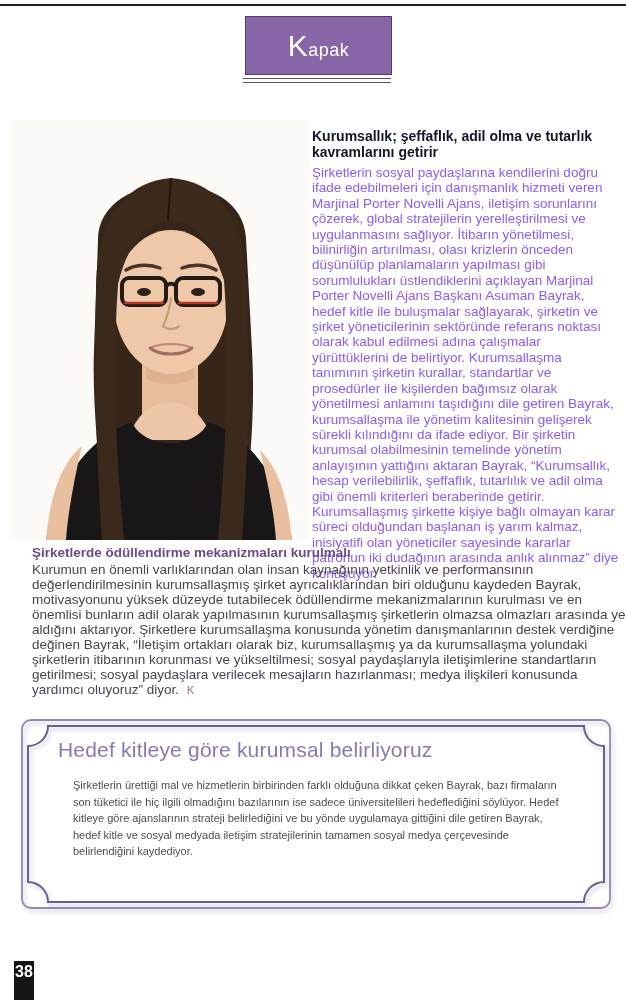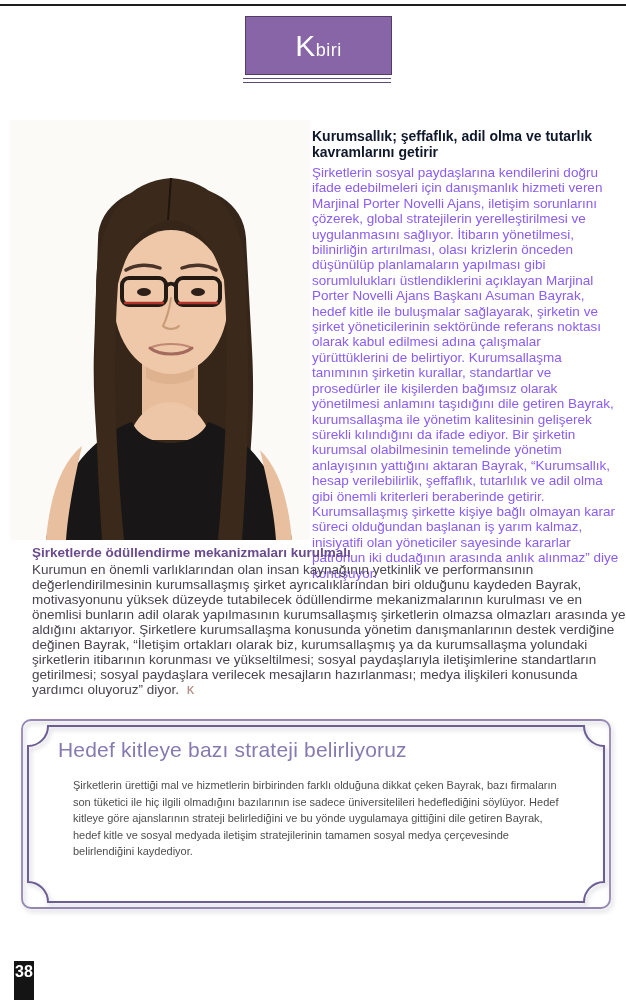--- a/index.html
+++ b/index.html
@@ -43,21 +43,21 @@
 </head>
 <body>
 
 <div class="page">
 
   <div class="top-rule"></div>
 
   <div class="kapak-tab">
     <span class="kapak-word">
         <span class="kapak-k">K</span>
-        <span class="kapak-rest">biri</span>
+        <span class="kapak-rest">apak</span>
       </span>
   </div>
   <div class="kapak-underline"></div>
 
   <div class="photo">
     <svg viewBox="0 0 300 420" xmlns="http://www.w3.org/2000/svg">
       <rect width="300" height="420" fill="#fbfaf7"></rect>
 
       <path d="M88,120 C88,48 232,44 236,118 L242,230 C246,300 238,360 232,420 L96,420 C90,350 82,290 84,230 Z" fill="#362619"></path>
 
@@ -104,20 +104,20 @@
     <p class="section-heading">Şirketlerde ödüllendirme mekanizmaları kurulmalı</p>
     <p class="section-body"><span>Kurumun en önemli varlıklarından olan insan kaynağının yetkinlik ve performansının değerlendirilmesinin kurumsallaşmış şirket ayrıcalıklarından biri olduğunu kaydeden Bayrak,  motivasyonunu yüksek düzeyde tutabilecek ödüllendirme mekanizmalarının kurulması ve en önemlisi bunların adil olarak yapılmasının kurumsallaşmış şirketlerin olmazsa olmazları arasında yer aldığını aktarıyor. Şirketlere kurumsallaşma konusunda yönetim danışmanlarının  destek verdiğine değinen Bayrak, “İletişim ortakları olarak biz, kurumsallaşmış ya da kurumsallaşma yolundaki şirketlerin itibarının korunması ve yükseltilmesi; sosyal paydaşlarıyla iletişimlerine standartların getirilmesi; sosyal paydaşlara verilecek mesajların hazırlanması; medya ilişkileri konusunda yardımcı oluyoruz” diyor.</span><span class="end-mark">K</span></p>
   </div>
 
   <div class="quote-box">
     <svg class="quote-frame" viewBox="0 0 592 192" xmlns="http://www.w3.org/2000/svg">
       <rect x="2" y="2" width="588" height="188" rx="9" fill="none" stroke="#9488b2" stroke-width="1.8"></rect>
       <path d="M28,8 H564 A20,20 0 0 0 584,28 V164 A20,20 0 0 0 564,184 H28 A20,20 0 0 0 8,164 V28 A20,20 0 0 0 28,8 Z" fill="none" stroke="#6c5d92" stroke-width="2"></path>
     </svg>
     <div class="quote-content">
-      <p class="quote-heading">Hedef kitleye bazı strateji belirliyoruz</p>
+      <p class="quote-heading">Hedef kitleye göre kurumsal belirliyoruz</p>
       <p class="quote-body">Şirketlerin ürettiği mal ve hizmetlerin birbirinden farklı olduğuna dikkat çeken Bayrak, bazı firmaların son tüketici ile hiç ilgili olmadığını bazılarının ise sadece üniversitelileri hedeflediğini söylüyor. Hedef kitleye göre ajanslarının strateji belirlediğini ve bu yönde uygulamaya gittiğini dile getiren Bayrak, hedef kitle ve sosyal medyada iletişim stratejilerinin tamamen sosyal medya çerçevesinde belirlendiğini kaydediyor.</p>
     </div>
   </div>
 
   <div class="page-num">38</div>
 
 </div>
 
 </body></html>

